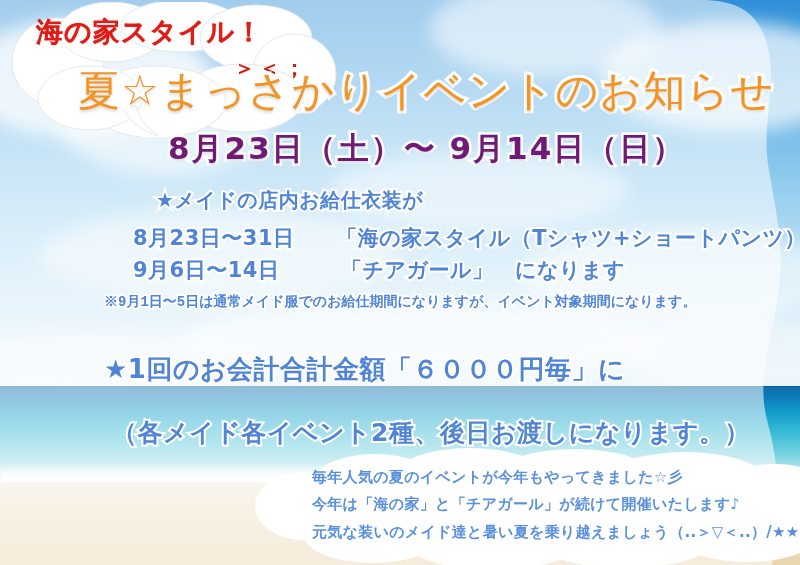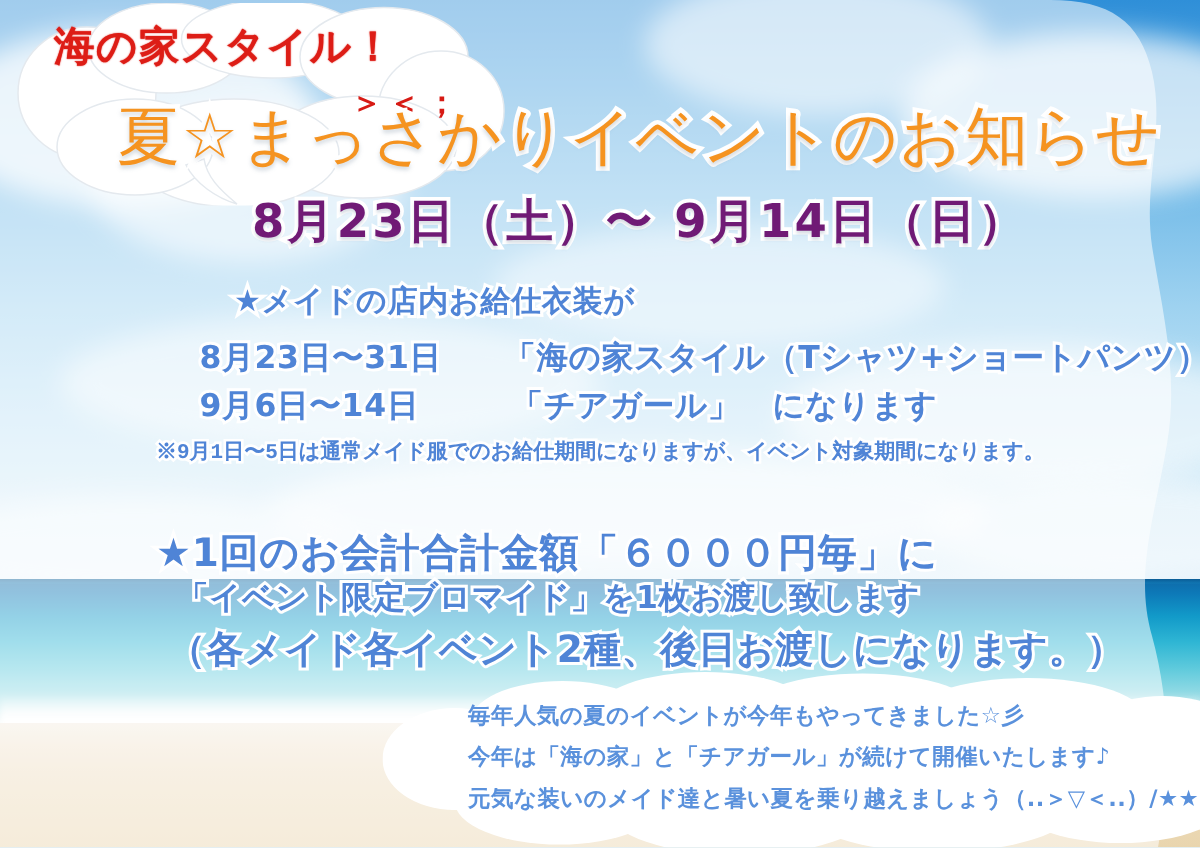--- a/index.html
+++ b/index.html
@@ -233,21 +233,20 @@
 
   <div class="blue l-s3">
     <span>9月6日〜14日</span>
     <span style="display:inline-block;width:46px"></span>
     <span>「チアガール」　になります</span>
   </div>
 
   <div class="blue l-note">※9月1日〜5日は通常メイド服でのお給仕期間になりますが、イベント対象期間になります。</div>
 
   <div class="blue l-b1">★1回のお会計合計金額「６０００円毎」に</div>
-  <div class="blue l-b2">「イベント限定ブロマイド」を1枚お渡し致します</div>
   <div class="blue l-b3">（各メイド各イベント2種、後日お渡しになります。）</div>
 
   <div class="footband">
     <svg width="545" height="119" viewBox="0 0 545 119" aria-hidden="true">
       <g fill="#ffffff">
         <ellipse cx="48" cy="60" rx="48" ry="34"></ellipse>
         <ellipse cx="120" cy="36" rx="62" ry="28"></ellipse>
         <ellipse cx="215" cy="28" rx="72" ry="26"></ellipse>
         <ellipse cx="320" cy="30" rx="78" ry="27"></ellipse>
         <ellipse cx="430" cy="34" rx="80" ry="28"></ellipse>

